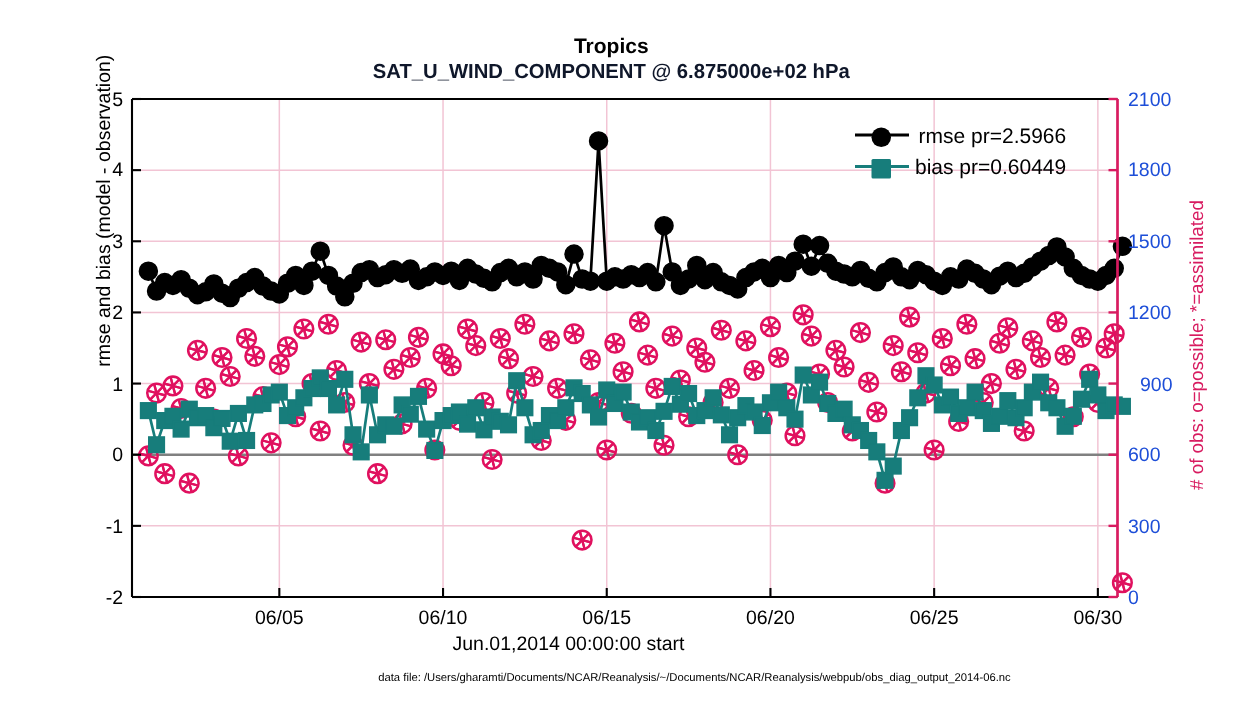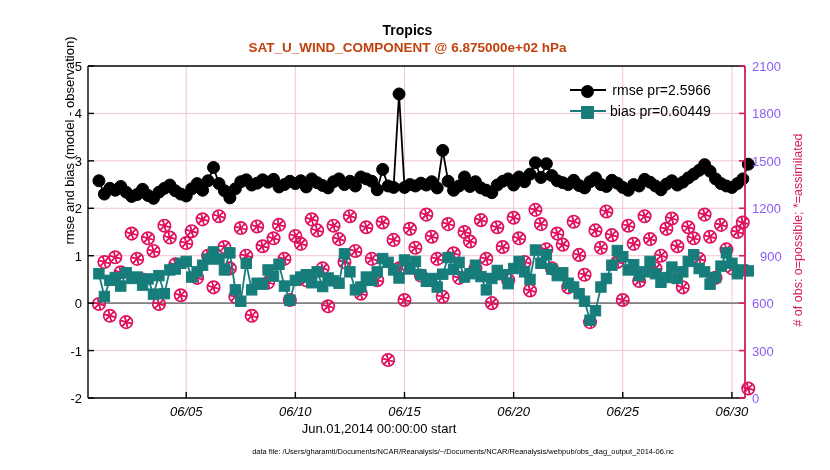--- a/index.html
+++ b/index.html
@@ -12,21 +12,21 @@
 
   .title-block{
     position:absolute;left:0;top:22px;width:815px;text-align:center;
     pointer-events:none;
   }
   .title-main{
     font-size:14px;font-weight:bold;color:#000;line-height:17px;
     letter-spacing:0px;
   }
   .title-sub{
-    font-size:13.5px;font-weight:bold;color:#c2410c;line-height:18px;
+    font-size:13.5px;font-weight:bold;color:#0f172a;line-height:18px;
   }
 
   .ylabel-left{
     position:absolute;
     left:-118px;top:70px;
     width:330px;
     transform:rotate(-90deg);
     transform-origin:center center;
     text-align:center;
     font-size:13px;color:#000;
@@ -50,21 +50,21 @@
   }
 
   .ytick-left{
     position:absolute;right:0;text-align:right;
     font-size:13px;color:#000;white-space:nowrap;
     transform:translateY(-50%);
     padding-right:6px;
   }
   .ytick-right{
     position:absolute;left:0;text-align:left;
-    font-size:13px;color:#8b5cf6;white-space:nowrap;
+    font-size:13px;color:#1d4ed8;white-space:nowrap;
     transform:translateY(-50%);
     padding-left:7px;
   }
   .xtick{
     position:absolute;top:0;text-align:center;
     font-size:13px;color:#000;white-space:nowrap;
     transform:translateX(-50%);
   }
   .xlabel{
     position:absolute;left:0;top:421px;width:758px;text-align:center;
@@ -1501,21 +1501,21 @@
   <div id="right-ticks" style="position: absolute; left: 745px; top: 0px; width: 85px; height: 470px;">
       <div class="ytick-right" style="top: 398px;">0</div>
       <div class="ytick-right" style="top: 350.571px;">300</div>
       <div class="ytick-right" style="top: 303.143px;">600</div>
       <div class="ytick-right" style="top: 255.714px; padding-left: 15px;">900</div>
       <div class="ytick-right" style="top: 208.286px;">1200</div>
       <div class="ytick-right" style="top: 160.857px;">1500</div>
       <div class="ytick-right" style="top: 113.429px;">1800</div>
       <div class="ytick-right" style="top: 66px;">2100</div>
     </div>
-  <div id="x-ticks" style="position: absolute; left: 0px; top: 404px; width: 774px; height: 22px; font-style: italic;">
+  <div id="x-ticks" style="position: absolute; left: 0px; top: 404px; width: 774px; height: 22px;">
       <div class="xtick" style="left: 186.223px;">06/05</div>
       <div class="xtick" style="left: 295.359px;">06/10</div>
       <div class="xtick" style="left: 404.495px;">06/15</div>
       <div class="xtick" style="left: 513.631px;">06/20</div>
       <div class="xtick" style="left: 622.767px;">06/25</div>
       <div class="xtick" style="left: 731.904px;">06/30</div>
     </div>
 
   <div class="xlabel">Jun.01,2014 00:00:00 start</div>
   <div class="footer">data file: /Users/gharamti/Documents/NCAR/Reanalysis/~/Documents/NCAR/Reanalysis/webpub/obs_diag_output_2014-06.nc</div>

